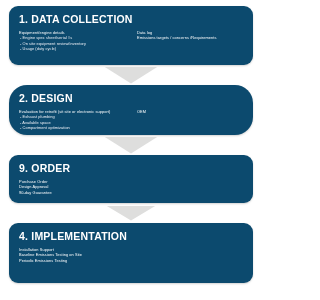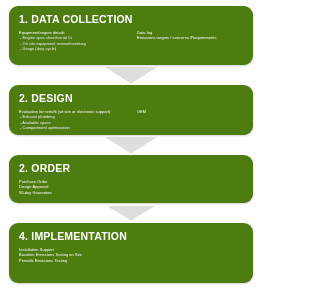--- a/index.html
+++ b/index.html
@@ -19,29 +19,29 @@
     width: 262px;
     height: 300px;
     box-sizing: border-box;
     padding: 6px 9px 4px 9px;
     display: flex;
     flex-direction: column;
     align-items: stretch;
   }
   .stage {
     position: relative;
-    background: #4d7c0f;
+    background: #0c4a6e;
     border-radius: 9px;
     box-sizing: border-box;
     padding: 6px 0 7px 8px;
     color: #ffffff;
     box-shadow: 0 1px 2px rgba(0,0,0,0.18);
   }
   .stage-1 { height: 59px; }
-  .stage-2 { height: 50px; }
+  .stage-2 { height: 50px; border-radius: 18px; }
   .stage-3 { height: 48px; }
   .stage-4 { height: 60px; }
 
   .stage-title {
     font-size: 10.5px;
     font-weight: bold;
     letter-spacing: 0.2px;
     line-height: 12px;
     margin: 1px 0 5px 2px;
     color: #ffffff;
@@ -125,21 +125,21 @@
         <div class="line head">OEM</div>
       </div>
     </div>
   </div>
 
   <div class="arrow-wrap">
     <div class="arrow"></div>
   </div>
 
   <div class="stage stage-3">
-    <div class="stage-title">2. ORDER</div>
+    <div class="stage-title">9. ORDER</div>
     <div class="stage-body">
       <div class="col col-left">
         <div class="line head">Purchase Order</div>
         <div class="line head">Design Approval</div>
         <div class="line head">90-day Guarantee</div>
       </div>
     </div>
   </div>
 
   <div class="arrow-wrap">

